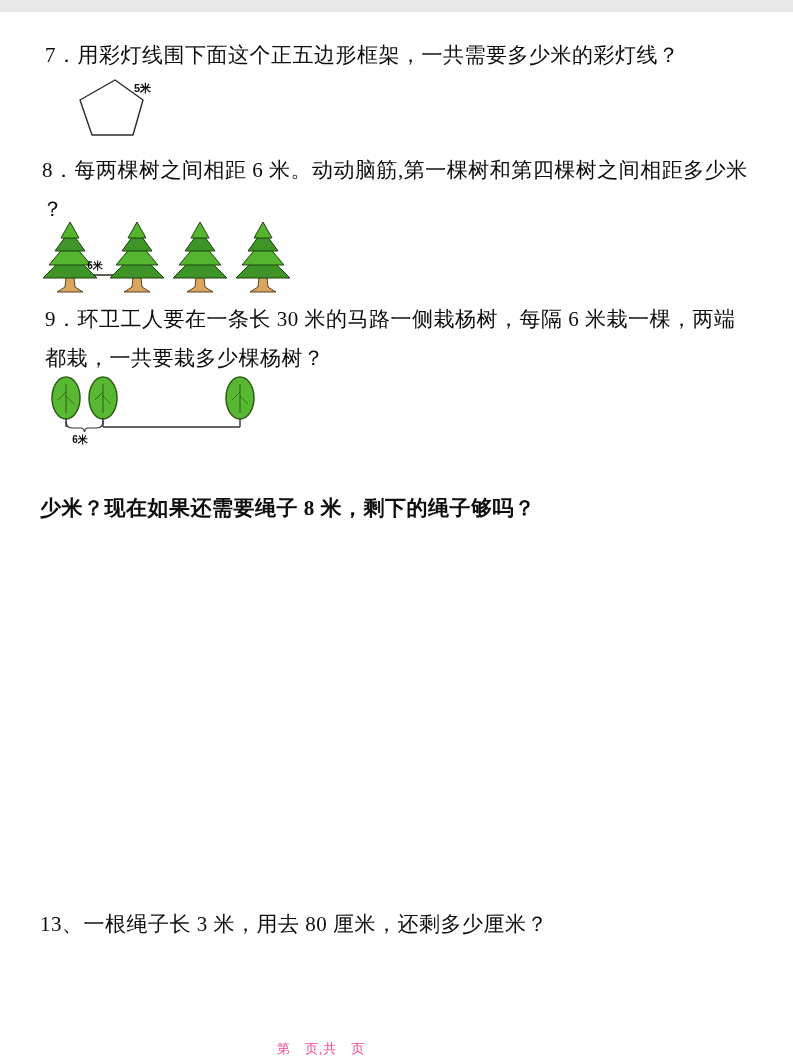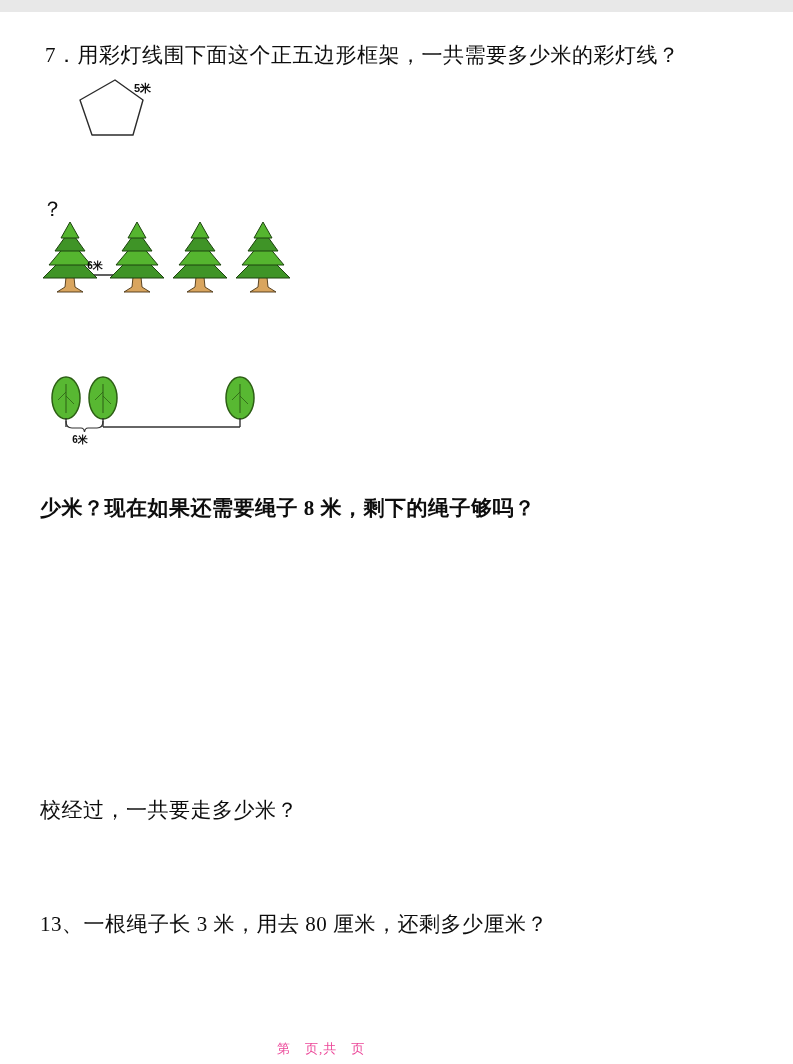--- a/index.html
+++ b/index.html
@@ -34,40 +34,43 @@
 
 <div id="page">
 
   <div class="qline" style="left:45px;top:29px;">7．用彩灯线围下面这个正五边形框架，一共需要多少米的彩灯线？</div>
 
   <svg class="fig" style="left:70px;top:60px;" width="115" height="75" viewBox="0 0 115 75">
     <polygon points="45,8 10,28 22,63 63,63 73,28" fill="none" stroke="#2b2b2b" stroke-width="1.4" stroke-linejoin="round"></polygon>
     <text x="64" y="20" font-size="11" font-weight="bold" fill="#0d0d0d">5米</text>
   </svg>
 
+  <div class="qline" style="left:42px;top:144px;">8．每两棵树之间相距 6 米。动动脑筋,第一棵树和第四棵树之间相距多少米</div>
   <div class="qline" style="left:42px;top:183px;">？</div>
 
   <svg class="fig" style="left:40px;top:205px;" width="260" height="80" viewBox="0 0 260 80">
     <defs>
       <g id="pine">
         <polygon points="-3,44 3,44 5,64 13,69 -13,69 -5,64" fill="#d9a55f" stroke="#4a3414" stroke-width="0.9"></polygon>
         <polygon points="0,28 -27,55 27,55" fill="#3f9427" stroke="#1c430e" stroke-width="1" stroke-linejoin="round"></polygon>
         <polygon points="0,17 -21,42 21,42" fill="#55b52f" stroke="#1c430e" stroke-width="1" stroke-linejoin="round"></polygon>
         <polygon points="0,7 -15,28 15,28" fill="#3f9427" stroke="#1c430e" stroke-width="1" stroke-linejoin="round"></polygon>
         <polygon points="0,-1 -9,15 9,15" fill="#55b52f" stroke="#1c430e" stroke-width="1" stroke-linejoin="round"></polygon>
       </g>
     </defs>
     <line x1="31" y1="58" x2="96" y2="58" stroke="#2b2b2b" stroke-width="1.4"></line>
     <use href="#pine" x="30" y="6"></use>
     <use href="#pine" x="97" y="6"></use>
     <use href="#pine" x="160" y="6"></use>
     <use href="#pine" x="223" y="6"></use>
     <text x="55" y="52" font-size="10" font-weight="bold" fill="#0d0d0d" text-anchor="middle">6米</text>
   </svg>
 
+  <div class="qline" style="left:45px;top:293px;">9．环卫工人要在一条长 30 米的马路一侧栽杨树，每隔 6 米栽一棵，两端</div>
+  <div class="qline" style="left:45px;top:332px;">都栽，一共要栽多少棵杨树？</div>
 
   <svg class="fig" style="left:50px;top:363px;" width="220" height="72" viewBox="0 0 220 72">
     <defs>
       <g id="poplar">
         <ellipse cx="0" cy="0" rx="14" ry="21" fill="#58b832" stroke="#2c5e14" stroke-width="1.5"></ellipse>
         <line x1="0" y1="-14" x2="0" y2="15" stroke="#2c5e14" stroke-width="1"></line>
         <line x1="0" y1="-6" x2="-8" y2="2" stroke="#2c5e14" stroke-width="0.8"></line>
         <line x1="0" y1="-2" x2="8" y2="6" stroke="#2c5e14" stroke-width="0.8"></line>
         <line x1="0" y1="20" x2="0" y2="29" stroke="#333333" stroke-width="1.4"></line>
       </g>
@@ -76,19 +79,18 @@
     <use href="#poplar" x="53" y="23"></use>
     <use href="#poplar" x="190" y="23"></use>
     <path d="M53,52 H190" stroke="#333333" stroke-width="1.3" fill="none"></path>
     <path d="M16,46 Q16,53 22,53 L31,53 Q34,53 34.5,57 Q35,53 38,53 L47,53 Q53,53 53,46" stroke="#333333" stroke-width="1.2" fill="none"></path>
     <text x="30" y="68" font-size="10" font-weight="bold" fill="#0d0d0d" text-anchor="middle">6米</text>
   </svg>
 
   <div class="qline" style="left:40px;top:482px;font-weight:bold;">少米？现在如果还需要绳子 8 米，剩下的绳子够吗？</div>
 
 
-  <div class="qline" style="left:40px;top:784px;">校经过，一共要走多少米？</div>
 
   <div class="qline" style="left:40px;top:898px;">13、一根绳子长 3 米，用去 80 厘米，还剩多少厘米？</div>
 
   <div id="footer" style="left:277px;top:1028px;">第　页,共　页</div>
 
 </div>
 
 </body></html>

